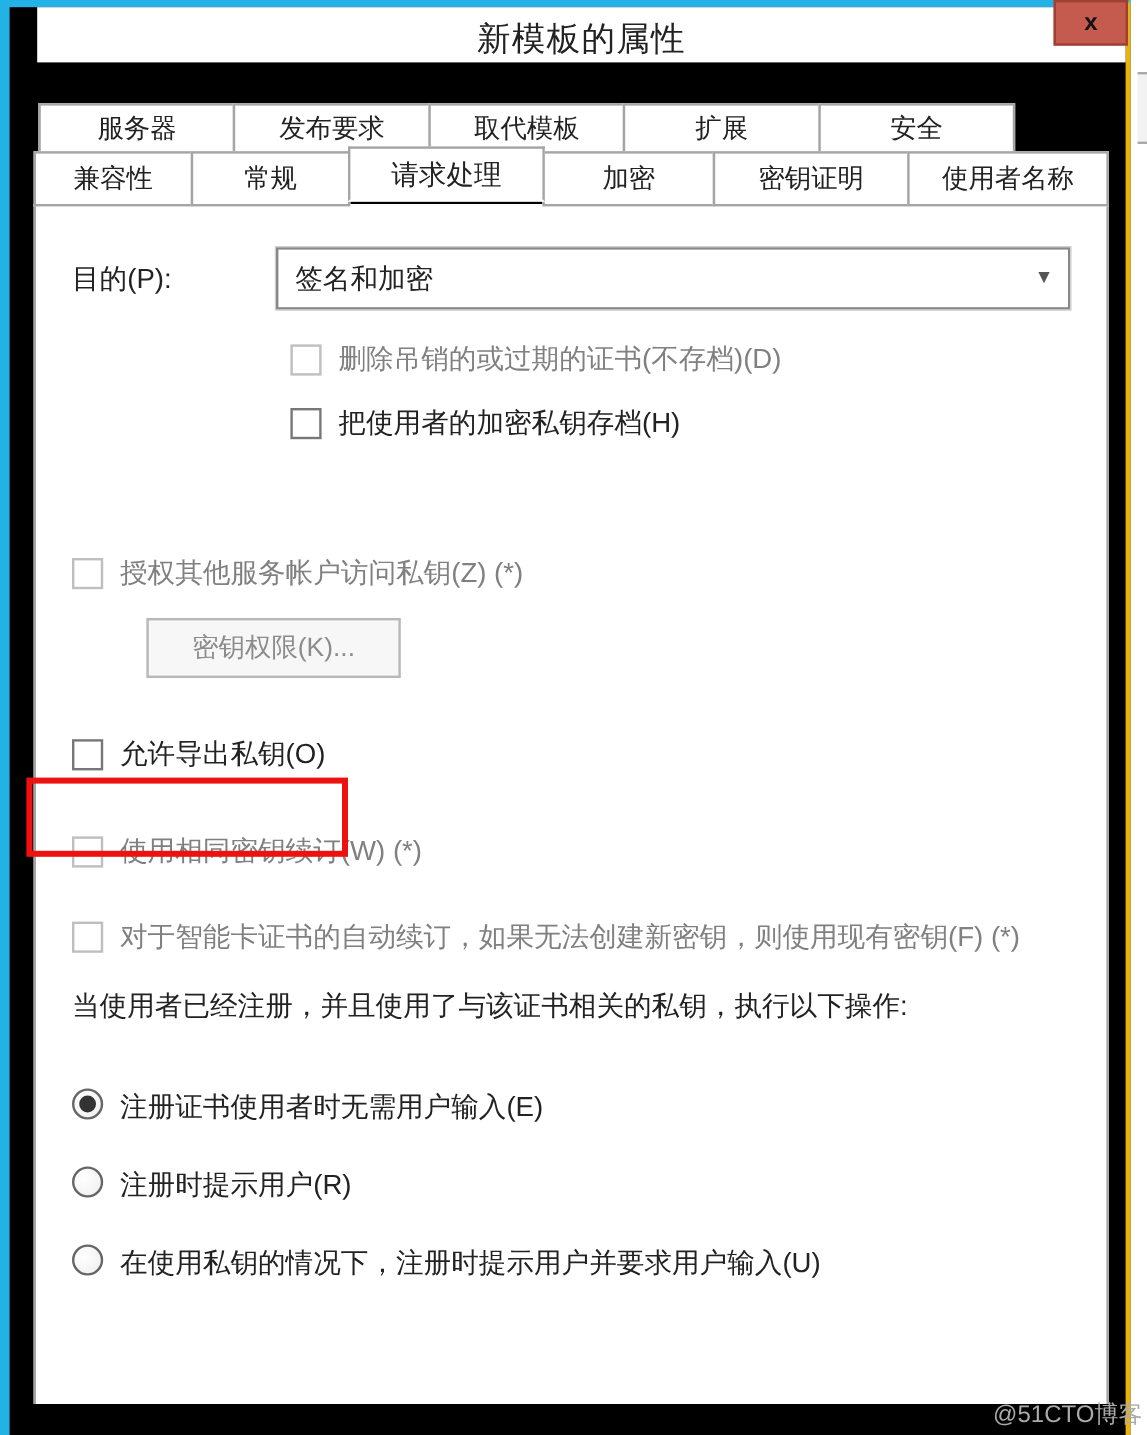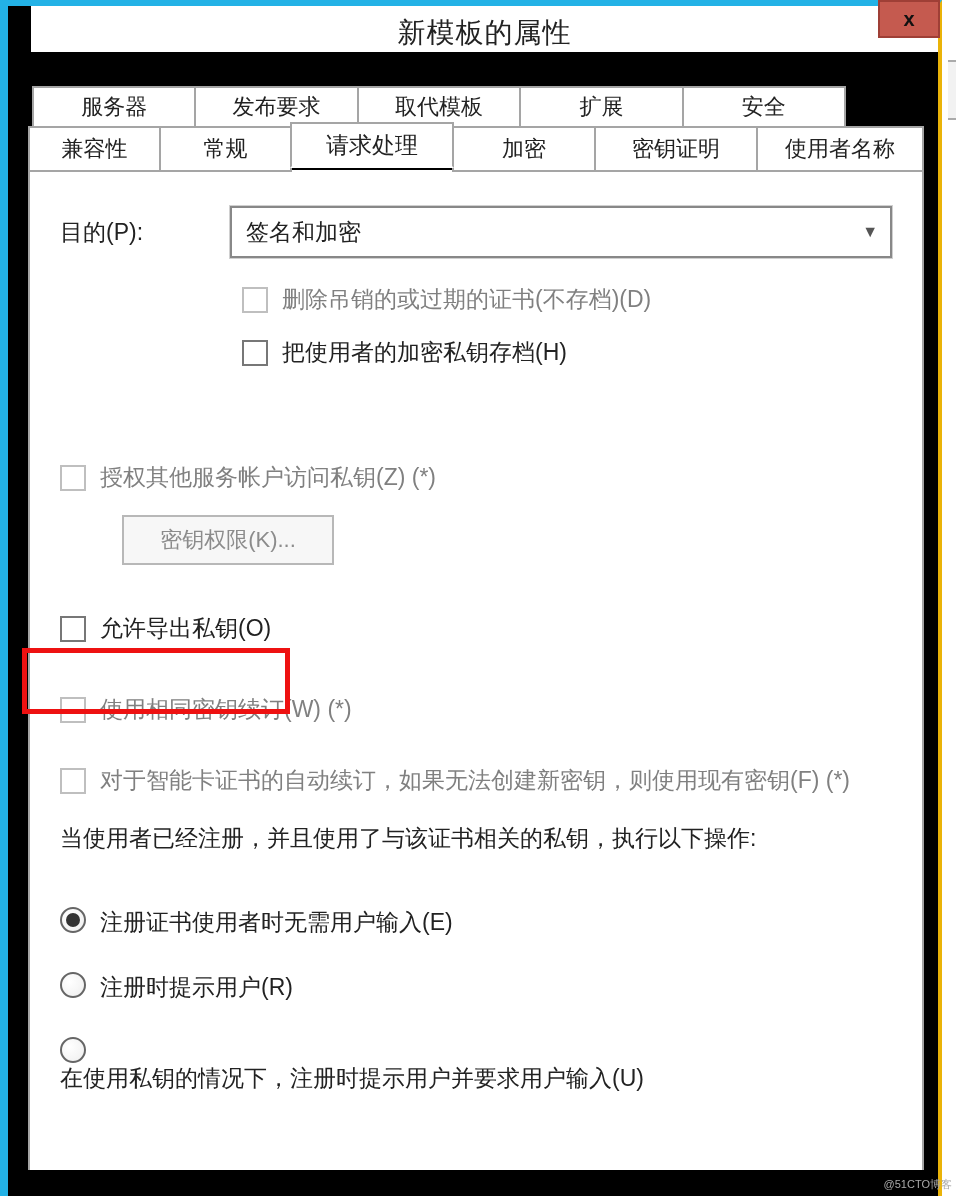--- a/index.html
+++ b/index.html
@@ -163,21 +163,21 @@
   .radio.selected::after {
     content: "";
     position: absolute;
     left: 4px; top: 4px; right: 4px; bottom: 4px;
     background: #333;
     border-radius: 50%;
   }
   .watermark {
     position: absolute;
     right: 4px; bottom: 4px;
-    font-size: 11px;
+    font-size: 20px;
     color: #aaa;
   }
   .right-edge {
     position: absolute;
     right: 0; top: 60px;
     width: 8px; height: 60px;
     border-top: 2px solid #aaa;
     border-bottom: 2px solid #aaa;
     background: #f2f2f2;
   }
@@ -262,21 +262,21 @@
       <div class="section-txt">当使用者已经注册，并且使用了与该证书相关的私钥，执行以下操作:</div>
 
       <div class="radio-line">
         <div class="radio selected"></div>
         <span>注册证书使用者时无需用户输入(E)</span>
       </div>
       <div class="radio-line">
         <div class="radio"></div>
         <span>注册时提示用户(R)</span>
       </div>
-      <div class="radio-line" style="margin-bottom:2px;flex-direction:column;">
+      <div class="radio-line" style="margin-bottom:2px;">
         <div class="radio"></div>
         <span>在使用私钥的情况下，注册时提示用户并要求用户输入(U)</span>
       </div>
 
     </div>
   </div>
 </div>
 
 <div class="red-box" style="left:22px; top:648px; width:268px; height:66px;"></div>
 

